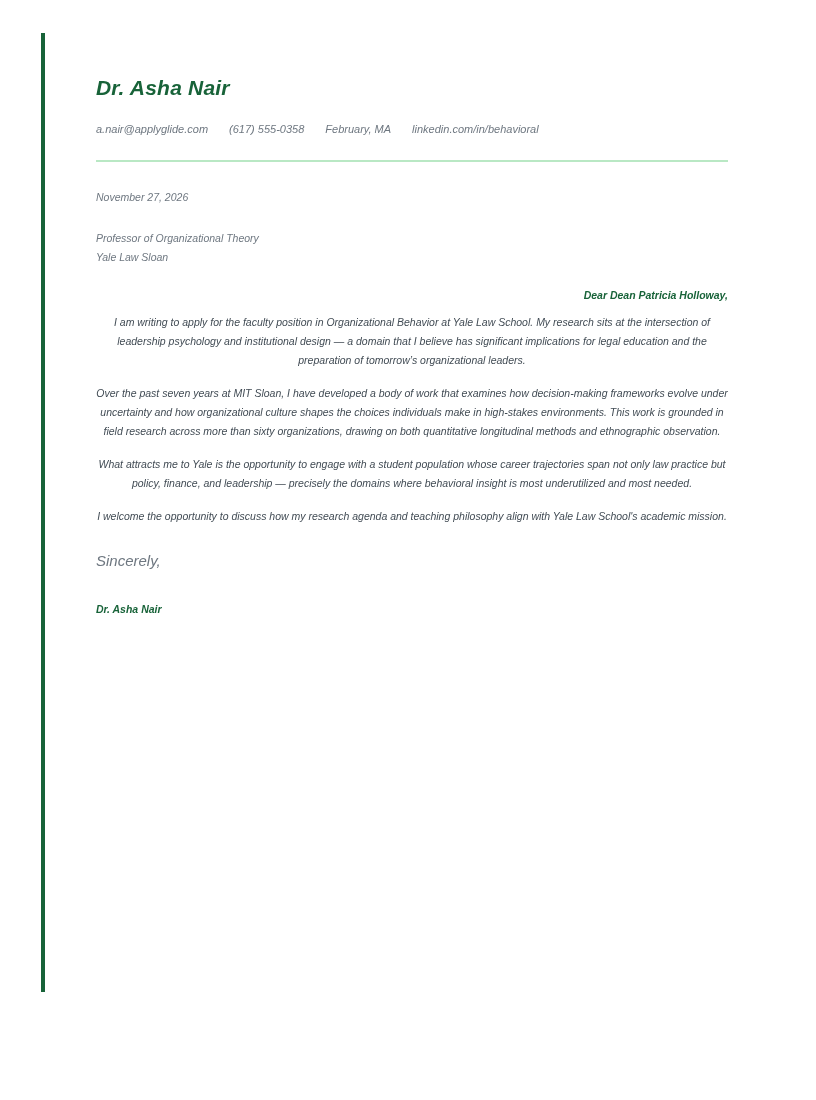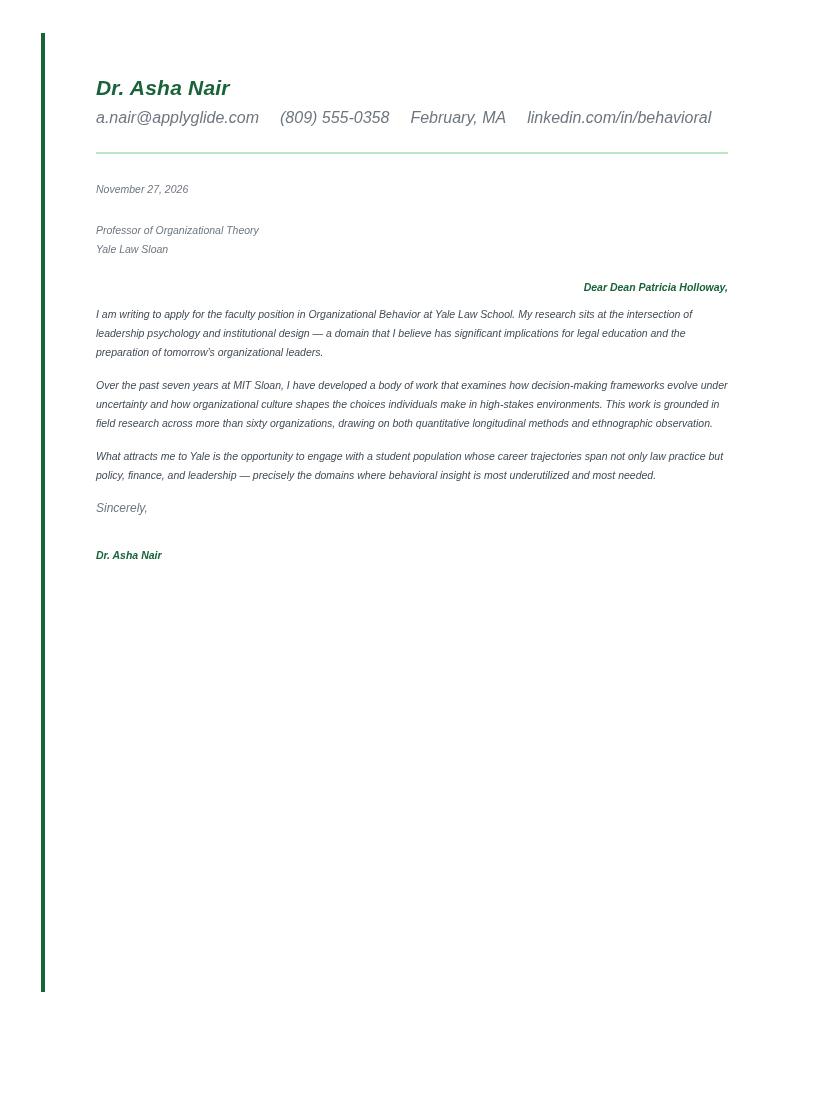--- a/index.html
+++ b/index.html
@@ -37,22 +37,22 @@
   .sender-name {
     color: var(--accent);
     font-size: 21px;
     font-weight: bold;
     letter-spacing: 0.2px;
     line-height: 24px;
   }
   .contact-row {
     display: flex;
     gap: 21px;
-    margin-top: 9px;
-    font-size: 16px;
+    margin-top: 23px;
+    font-size: 11px;
     color: var(--muted);
   }
   .header-divider {
     margin-top: 25px;
     height: 2px;
     background: var(--divider);
     border: none;
   }
   .date {
     margin-top: 29px;
@@ -75,63 +75,65 @@
     font-weight: bold;
     color: var(--accent);
     text-align: right;
   }
   .body-copy { margin-top: 12px; }
   .body-copy p {
     font-size: 10.5px;
     line-height: 19px;
     color: var(--body);
     margin-bottom: 14px;
+    text-align: center;
   }
   .closing {
-    margin-top: 16px;
-    font-size: 12px;
+    margin-top: 26px;
+    font-size: 15px;
     color: var(--muted);
   }
   .signature {
     margin-top: 34px;
     font-size: 10.5px;
     font-weight: bold;
     color: var(--accent);
   }
 </style>
 </head>
 <body>
 
 <div class="accent-bar"></div>
 
 <div class="content">
 
   <div class="sender-name">Dr. Asha Nair</div>
 
   <div class="contact-row">
     <span>a.nair@applyglide.com</span>
-    <span>(809) 555-0358</span>
+    <span>(617) 555-0358</span>
     <span>February, MA</span>
     <span>linkedin.com/in/behavioral</span>
   </div>
 
   <div class="header-divider"></div>
 
   <div class="date">November 27, 2026</div>
 
   <div class="recipient">
     <div>Professor of Organizational Theory</div>
     <div>Yale Law Sloan</div>
   </div>
 
   <div class="salutation">Dear Dean Patricia Holloway,</div>
 
   <div class="body-copy">
     <p>I am writing to apply for the faculty position in Organizational Behavior at Yale Law School. My research sits at the intersection of leadership psychology and institutional design — a domain that I believe has significant implications for legal education and the preparation of tomorrow’s organizational leaders.</p>
     <p>Over the past seven years at MIT Sloan, I have developed a body of work that examines how decision-making frameworks evolve under uncertainty and how organizational culture shapes the choices individuals make in high-stakes environments. This work is grounded in field research across more than sixty organizations, drawing on both quantitative longitudinal methods and ethnographic observation.</p>
     <p>What attracts me to Yale is the opportunity to engage with a student population whose career trajectories span not only law practice but policy, finance, and leadership — precisely the domains where behavioral insight is most underutilized and most needed.</p>
+    <p>I welcome the opportunity to discuss how my research agenda and teaching philosophy align with Yale Law School's academic mission.</p>
   </div>
 
   <div class="closing">Sincerely,</div>
 
   <div class="signature">Dr. Asha Nair</div>
 
 </div>
 
 </body></html>

